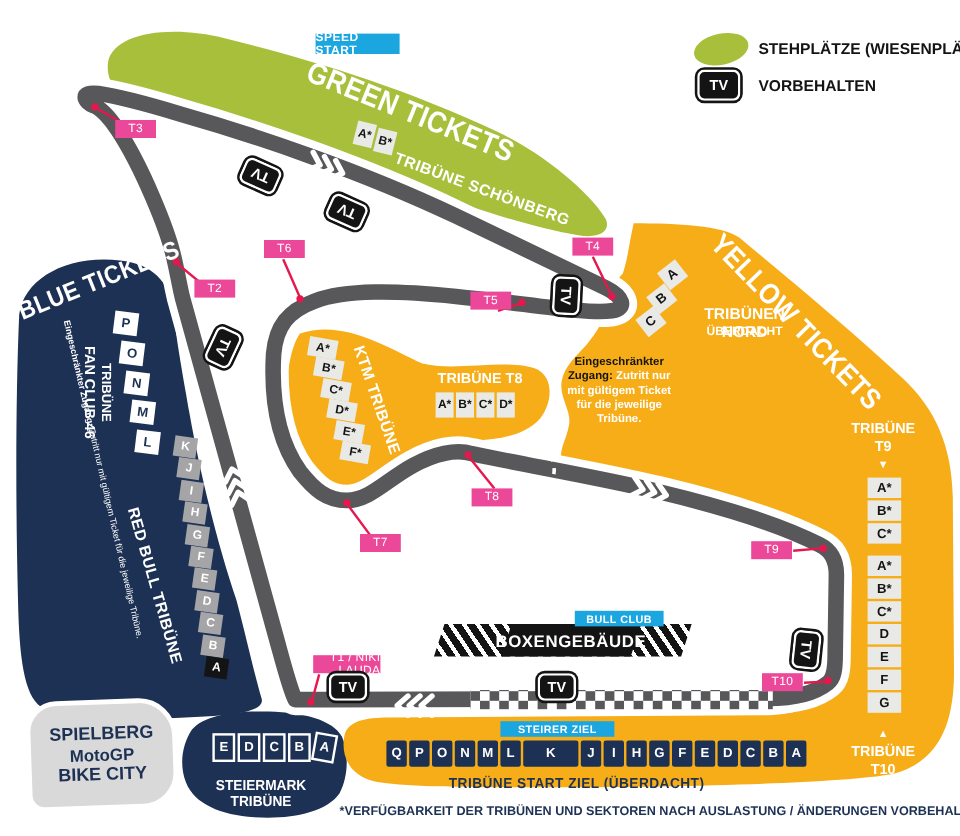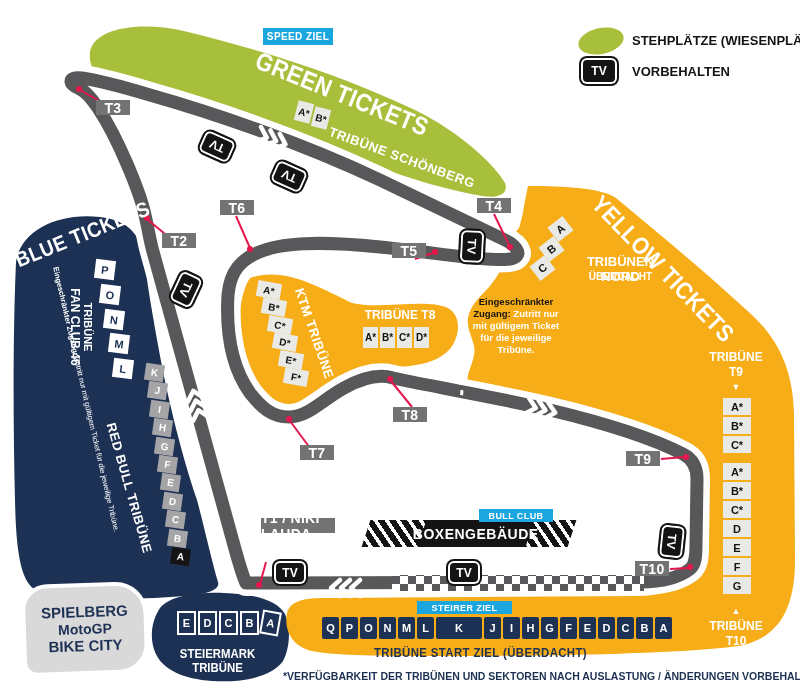--- a/index.html
+++ b/index.html
@@ -21,22 +21,22 @@
   #t9-secs{left:723px;top:398px;display:flex;flex-direction:column;gap:2px;position:absolute;z-index:4;}
   #t9-secs .sec{width:28px;height:17px;}
   #t9-secs .sec:nth-child(4){margin-top:8px;}
   #sz-secs{left:322px;top:617px;display:flex;gap:2px;position:absolute;z-index:4;}
   #sz-secs .sec{width:17px;height:22px;border-radius:2px;}
   #sz-secs .kwide{width:46px;}
   #stm-secs{left:177px;top:611px;display:flex;gap:2px;position:absolute;z-index:4;}
   #stm-secs .sec{width:19px;height:24px;}
   .tilt{transform:rotate(10deg);}
   
-  .turn{position:absolute;width:34px;height:15px;background:#737373;color:#fff;
-        font-size:14px;font-weight:bold;display:flex;align-items:center;
+  .turn{position:absolute;width:34px;height:15px;background:#ec4899;color:#fff;
+        font-size:10px;font-weight:normal;display:flex;align-items:center;
         justify-content:center;z-index:6;letter-spacing:.3px;}
   
   .tv{position:absolute;width:32px;height:23px;background:#141414;border-radius:6px;
       box-shadow:0 0 0 2px #141414, inset 0 0 0 2px #fff;color:#fff;display:flex;
       align-items:center;justify-content:center;font-size:12px;font-weight:bold;z-index:6;}
   
   .club{position:absolute;background:#1ba6df;color:#fff;font-weight:bold;display:flex;
         align-items:center;justify-content:center;z-index:5;letter-spacing:.4px;}
   .ztext{position:absolute;color:#fff;font-weight:bold;z-index:4;}
   .big-title{position:absolute;color:#fff;font-weight:bold;z-index:4;white-space:nowrap;
@@ -142,21 +142,21 @@
     <circle cx="690" cy="567" r="3"></circle>
   </g>
 </svg>
 
 <div class="abs" style="left:632px;top:33px;font-size:13px;font-weight:bold;color:#141414;z-index:4;white-space:nowrap;">STEHPLÄTZE (WIESENPLÄTZE)</div>
 <div class="tv" style="left:581px;top:58px;width:36px;height:26px;">
     <span>TV</span>
   </div>
 <div class="abs" style="left:632px;top:64px;font-size:13px;font-weight:bold;color:#141414;z-index:4;">VORBEHALTEN</div>
 
-<div class="club" style="left:263px;top:28px;width:70px;height:17px;font-size:10px;">SPEED ZIEL</div>
+<div class="club" style="left:263px;top:28px;width:70px;height:17px;font-size:10px;">SPEED START</div>
 <div class="big-title" style="left:262px;top:46px;font-size:25px;transform:rotate(22deg) scaleX(.88);transform-origin:left top;">GREEN TICKETS</div>
 <div class="ztext" style="left:332px;top:124px;font-size:13px;transform:rotate(20deg);transform-origin:left top;white-space:nowrap;letter-spacing:.5px;">TRIBÜNE SCHÖNBERG</div>
 <div id="schoenberg-secs">
     <div class="sec light f10" style="position: absolute; left: 296px; top: 102px; width: 16px; height: 20px; transform: rotate(14deg);">A*</div>
     <div class="sec light f10" style="position: absolute; left: 313px; top: 108px; width: 16px; height: 20px; transform: rotate(14deg);">B*</div>
   </div>
 
 <div class="big-title" style="left:12px;top:250px;font-size:21px;transform:rotate(-22deg) scaleX(.9);transform-origin:left top;">BLUE TICKETS</div>
 <div class="ztext" style="left:94px;top:262px;width:130px;transform:rotate(90deg);transform-origin:left top;text-align:center;line-height:13px;">
   <div style="font-size:11px;">TRIBÜNE</div>
@@ -279,21 +279,21 @@
   </div>
 <div class="ztext" style="left:150px;top:647px;width:135px;text-align:center;font-size:12px;transform:scaleX(.95);">STEIERMARK TRIBÜNE</div>
 <div id="bike-city">
   <div class="l1">SPIELBERG</div>
   <div class="l2">MotoGP</div>
   <div class="l3">BIKE CITY</div>
 </div>
 
 <div class="navytext" style="left:283px;top:670px;font-size:10.5px;">*VERFÜGBARKEIT DER TRIBÜNEN UND SEKTOREN NACH AUSLASTUNG / ÄNDERUNGEN VORBEHALTEN</div>
 
-<div class="turn" id="turn-t1" style="left:261px;top:518px;width:74px;">T1 / NIKI LAUDA</div>
+<div class="turn" id="turn-t1" style="left:261px;top:546px;width:56px;text-align:right;">T1 / NIKI LAUDA</div>
 <div class="turn" id="turn-t2" style="left:162px;top:233px;">T2</div>
 <div class="turn" id="turn-t3" style="left:96px;top:100px;">T3</div>
 <div class="turn" id="turn-t4" style="left:477px;top:198px;">T4</div>
 <div class="turn" id="turn-t5" style="left:392px;top:243px;">T5</div>
 <div class="turn" id="turn-t6" style="left:220px;top:200px;text-align:right;">T6</div>
 <div class="turn" id="turn-t7" style="left:300px;top:445px;">T7</div>
 <div class="turn" id="turn-t8" style="left:393px;top:407px;">T8</div>
 <div class="turn" id="turn-t9" style="left:626px;top:451px;">T9</div>
 <div class="turn" id="turn-t10" style="left:635px;top:561px;">T10</div>
 

